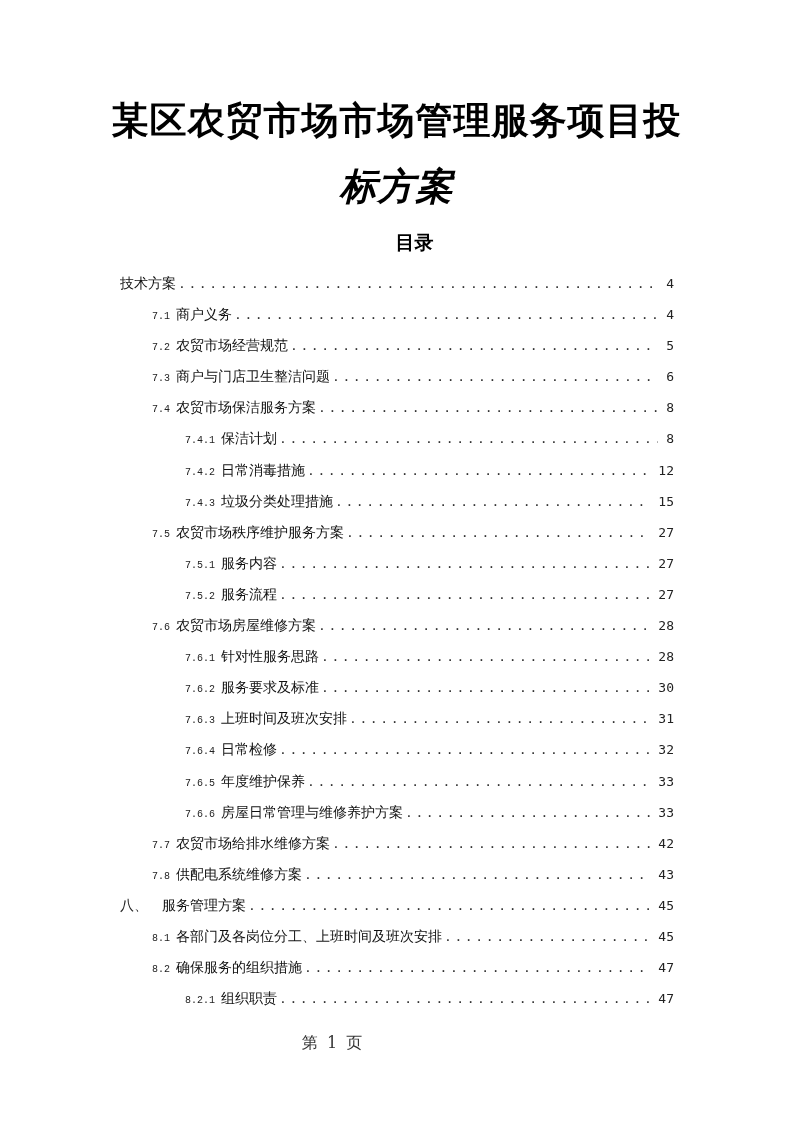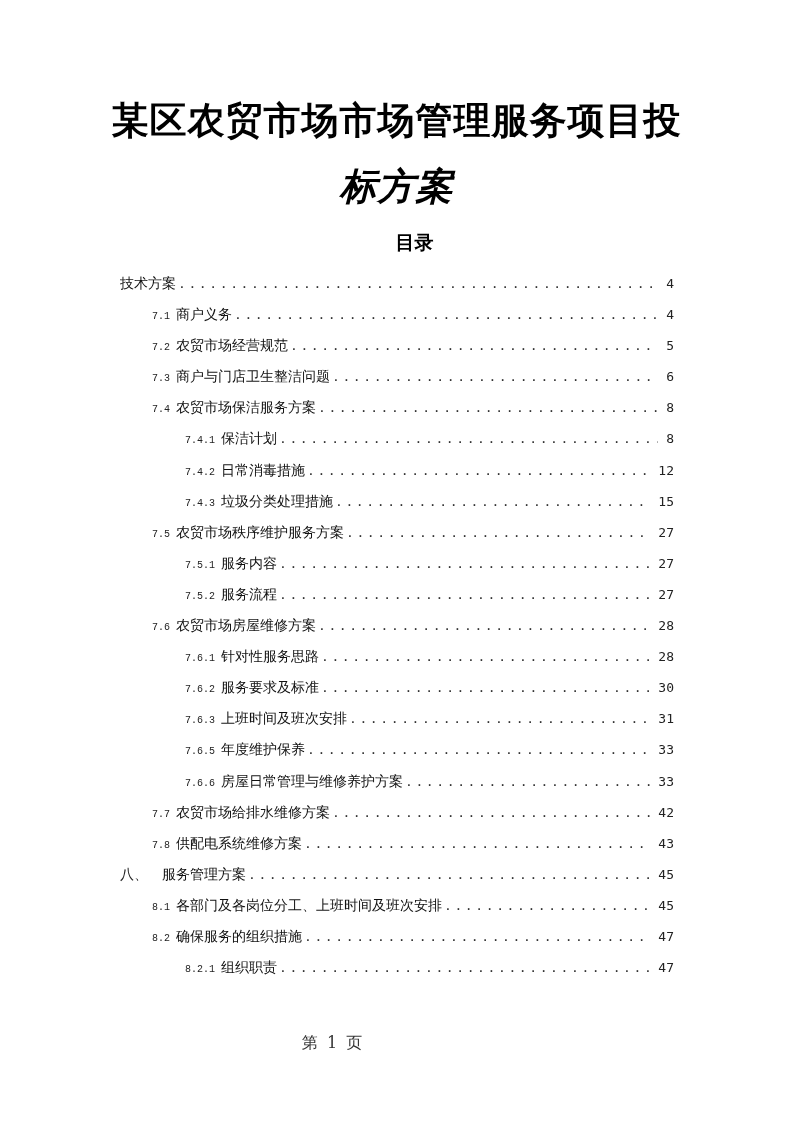--- a/index.html
+++ b/index.html
@@ -124,20 +124,26 @@
     <span class="toc-leader"></span>
     <span class="toc-page">30</span>
   </div>
       <div class="toc-row lvl2">
     <span class="toc-num">7.6.3</span>
     <span class="toc-text">上班时间及班次安排</span>
     <span class="toc-leader"></span>
     <span class="toc-page">31</span>
   </div>
       <div class="toc-row lvl2">
+    <span class="toc-num">7.6.4</span>
+    <span class="toc-text">日常检修</span>
+    <span class="toc-leader"></span>
+    <span class="toc-page">32</span>
+  </div>
+      <div class="toc-row lvl2">
     <span class="toc-num">7.6.5</span>
     <span class="toc-text">年度维护保养</span>
     <span class="toc-leader"></span>
     <span class="toc-page">33</span>
   </div>
       <div class="toc-row lvl2">
     <span class="toc-num">7.6.6</span>
     <span class="toc-text">房屋日常管理与维修养护方案</span>
     <span class="toc-leader"></span>
     <span class="toc-page">33</span>

